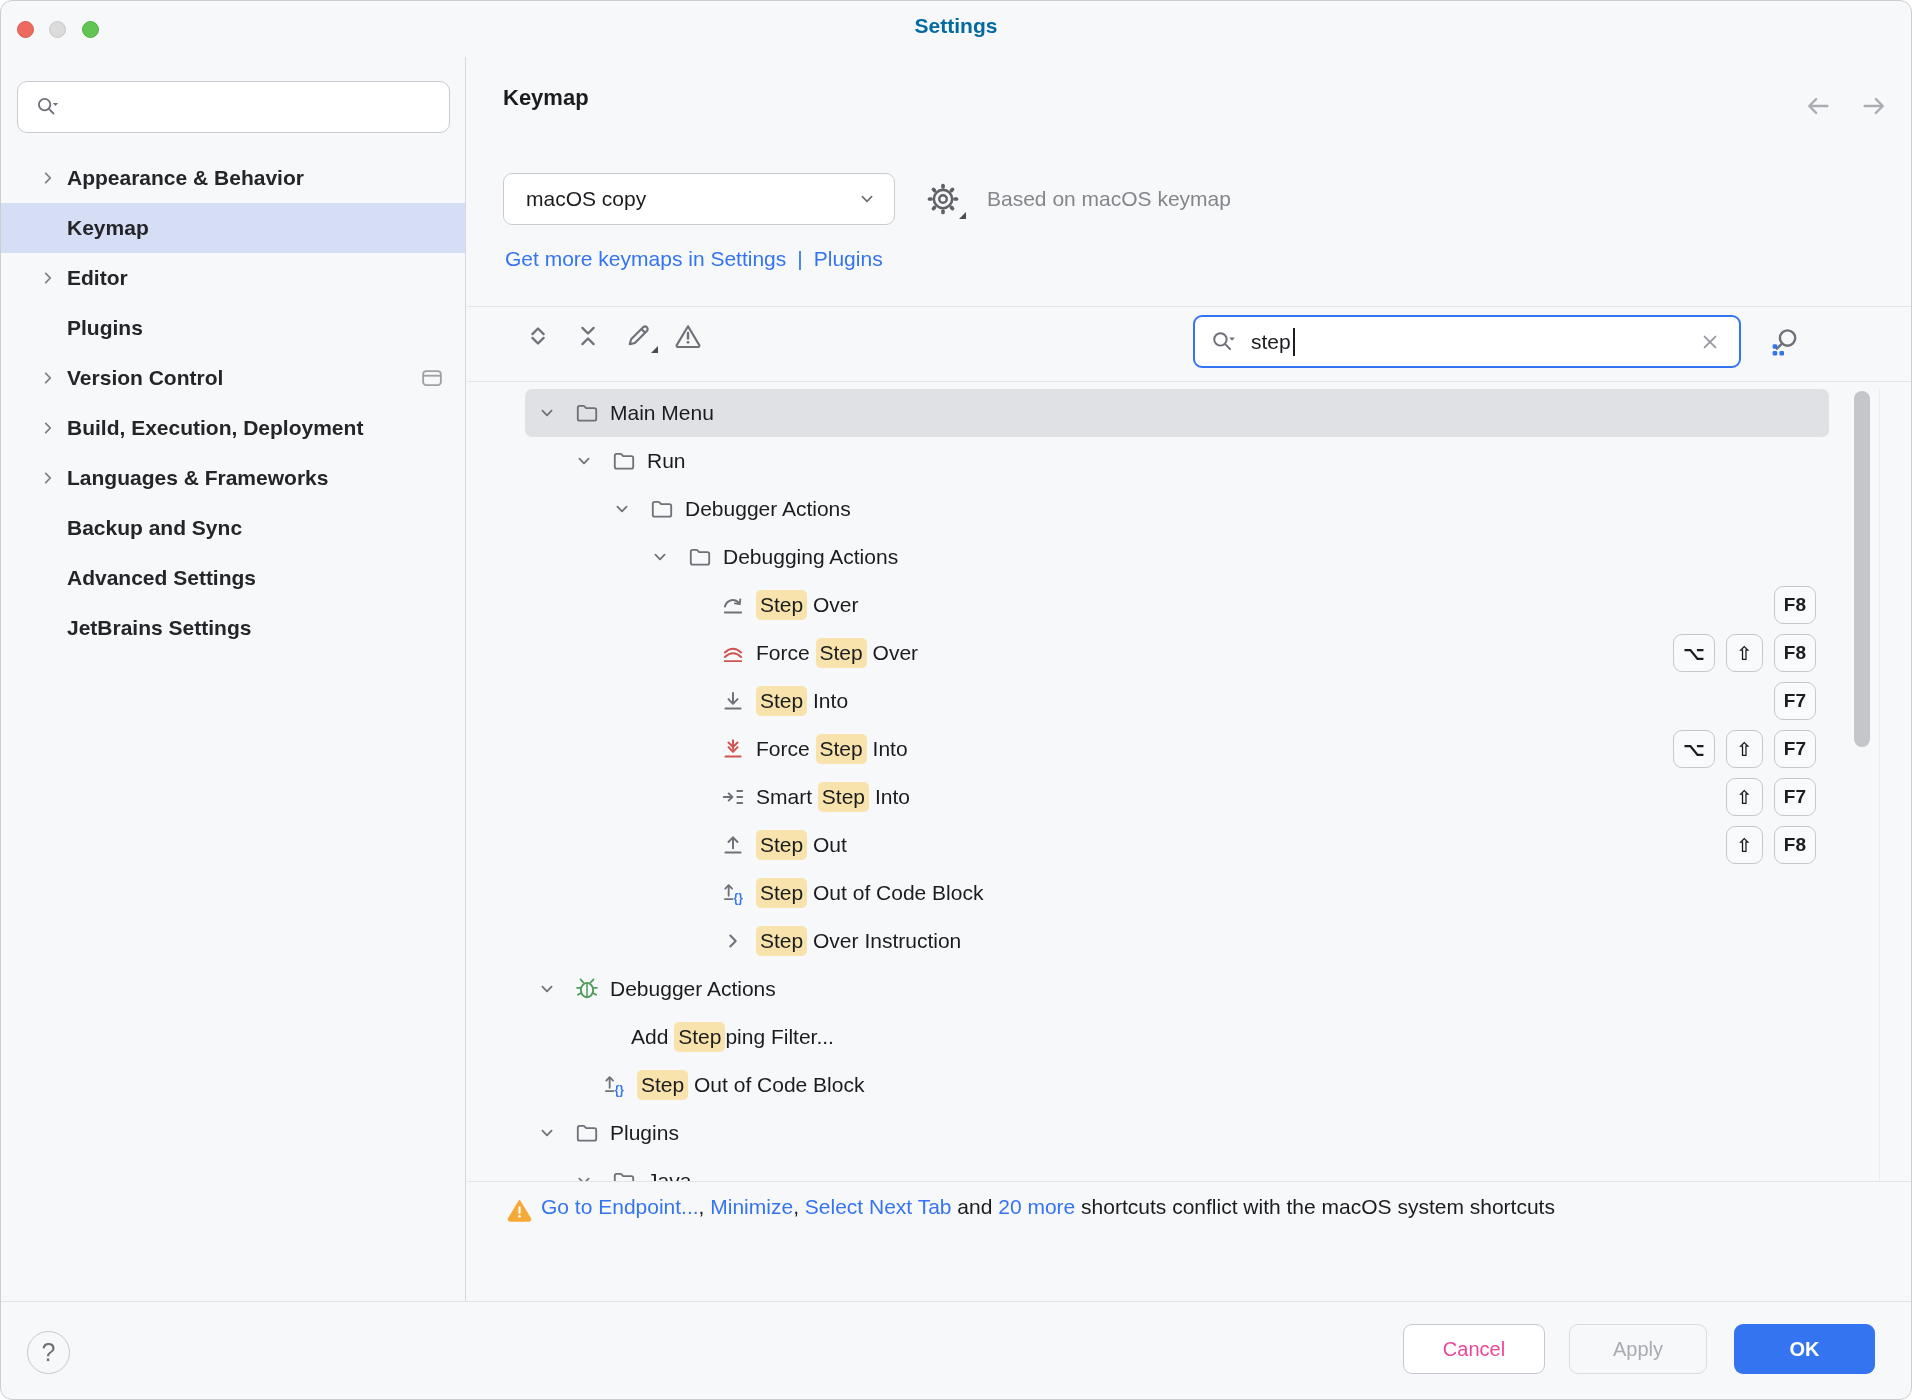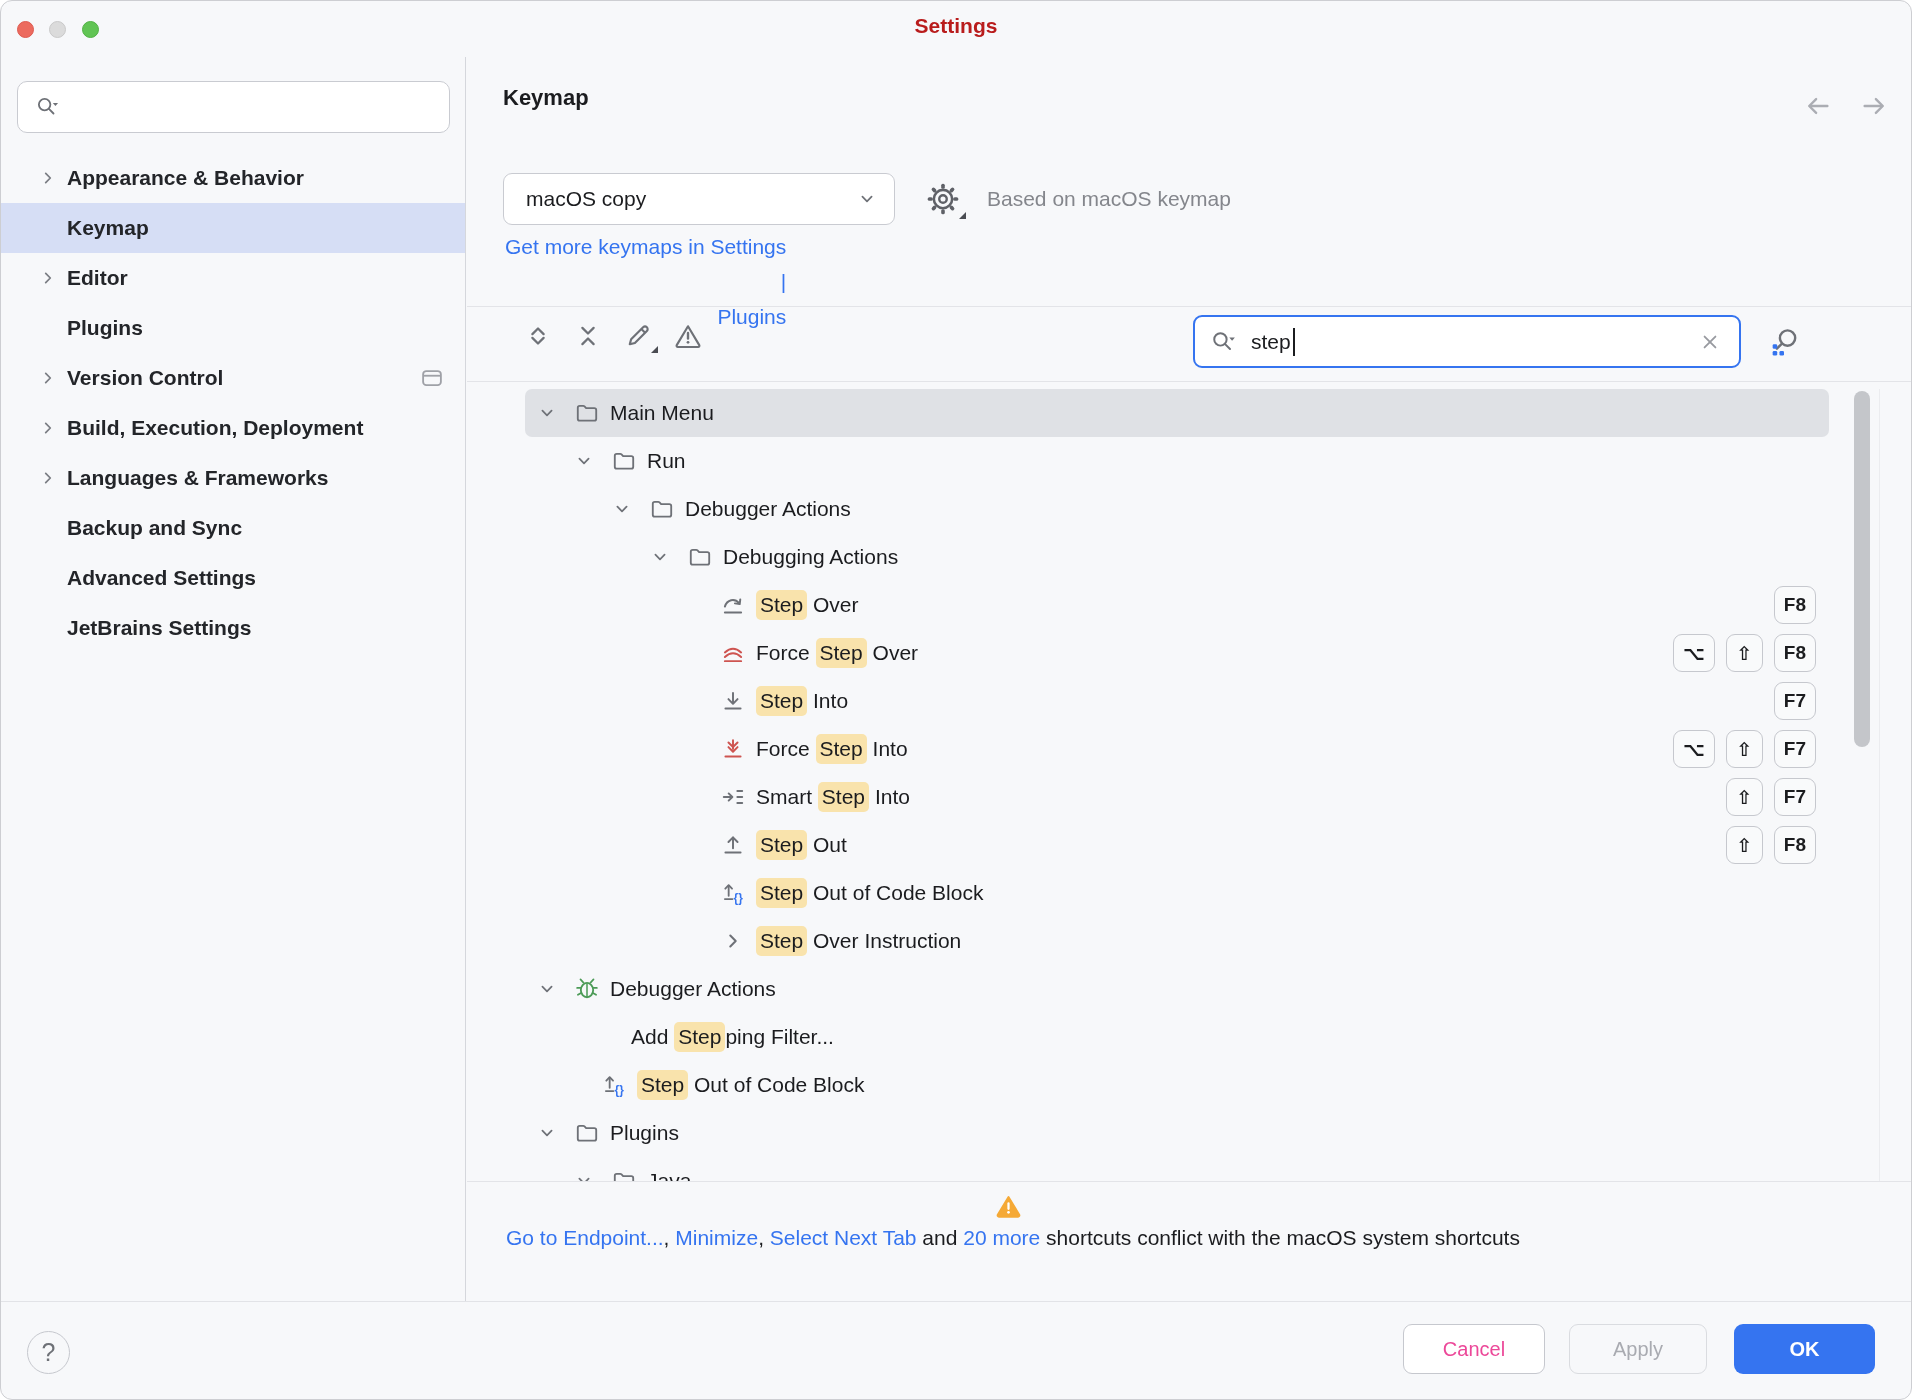--- a/index.html
+++ b/index.html
@@ -13,21 +13,21 @@
   .i28{width:28px;height:28px}.i30{width:30px;height:30px}.i34{width:34px;height:34px}
   .i36{width:36px;height:36px}
 
   
   .titlebar{position:absolute;top:0;left:0;right:0;height:56px;}
   .light{position:absolute;top:20px;width:17px;height:17px;border-radius:50%;}
   .light.red{left:16px;background:#EC6A5E;border:1px solid #DE5A50;}
   .light.gray{left:48px;background:#DBDBDB;border:1px solid #C9C9C9;}
   .light.green{left:81px;background:#61C454;border:1px solid #52B244;}
   .win-title{position:absolute;top:13px;left:0;right:0;text-align:center;
-    font-size:21px;font-weight:700;color:#b91c1c;}
+    font-size:21px;font-weight:700;color:#0369a1;}
 
   
   .sidebar{position:absolute;top:56px;left:0;width:465px;height:1244px;border-right:1px solid #D5D7DC;}
   .side-search{position:absolute;left:16px;top:24px;width:433px;height:52px;background:#fff;
     border:1.5px solid #C9CBD1;border-radius:10px;display:flex;align-items:center;padding-left:16px;color:#6E7177;}
   .side-list{position:absolute;top:96px;left:0;right:0;}
   .side-row{display:flex;align-items:center;height:50px;padding-left:36px;}
   .side-row.selected{background:#D6DEF5;}
   .side-chev{width:22px;margin-right:8px;color:#7A7D83;display:flex;}
   .side-chev.empty{visibility:hidden;}
@@ -39,21 +39,21 @@
   .page-title{position:absolute;left:36px;top:28px;font-size:22px;font-weight:700;color:#1B1C1F;}
   .nav-arrows{position:absolute;top:34px;right:24px;display:flex;gap:26px;color:#ABADB3;}
   .keymap-row{position:absolute;left:36px;top:116px;display:flex;align-items:center;}
   .keymap-select{width:392px;height:52px;background:#fff;border:1.5px solid #C9CBD1;border-radius:9px;
     display:flex;align-items:center;justify-content:space-between;padding:0 16px 0 22px;font-size:21px;color:#1B1C1F;}
   .gear-wrap{margin-left:30px;color:#5F6167;position:relative;}
   .has-corner::after{content:"";position:absolute;right:-5px;bottom:-2px;width:0;height:0;
     border-left:7px solid transparent;border-bottom:7px solid #4A4C52;}
   .based-on{margin-left:26px;font-size:21px;color:#84868C;}
   .links-row{position:absolute;left:38px;top:178px;height:36px;display:flex;align-items:flex-end;gap:11px;
-    font-size:21px;color:#3574F0;flex-direction:column;}
+    font-size:21px;color:#3574F0;}
   .link{color:#3574F0;cursor:pointer;}
   .hline{position:absolute;left:0;right:0;height:1px;background:#E3E4E8;}
 
   .tb{position:absolute;top:264px;left:56px;display:flex;gap:20px;color:#6E7177;align-items:center;}
   .tb-icon{position:relative;width:30px;height:30px;}
   .kfield{position:absolute;top:258px;left:726px;width:548px;height:53px;background:#fff;
     border:2px solid #3574F0;border-radius:9px;display:flex;align-items:center;padding:0 16px 0 14px;}
   .kfield .mag{color:#6E7177;}
   .kvalue{margin-left:14px;font-size:21px;color:#1B1C1F;}
   .caret{display:inline-block;width:2px;height:28px;background:#1B1C1F;margin-left:2px;vertical-align:middle;}
@@ -73,21 +73,21 @@
   .tlabel span{white-space:pre;}
   .hl{background:#F9E3AC;border-radius:5px;padding:3px 4px;}
   .tkeys{margin-left:auto;display:flex;gap:11px;align-items:flex-end;}
   .kbd{min-width:37px;height:38px;border:1.5px solid #C6C8CE;border-radius:9px;background:#F9FAFB;
     display:flex;align-items:center;justify-content:center;padding:0 9px;font-size:19px;font-weight:700;color:#1B1C1F;}
   .sb-line{position:absolute;left:1412px;top:332px;width:1px;height:792px;background:#EBECEF;}
   .sb-thumb{position:absolute;left:1387px;top:334px;width:16px;height:356px;border-radius:8px;background:#C4C6CA;}
 
   
   .warn{position:absolute;left:39px;top:1132px;font-size:21px;line-height:35px;color:#1B1C1F;}
-  .warn-line1{display:flex;align-items:center;flex-direction:column;}
+  .warn-line1{display:flex;align-items:flex-end;}
   .warn-line1 .txt span{white-space:pre;}
   .warn-ic{width:27px;height:27px;margin-right:8px;margin-top:4px;flex:none;}
   .warn-line2{padding-left:35px;}
 
   
   .bottom-line{position:absolute;left:0;top:1300px;right:0;height:1px;background:#E2E3E7;}
   .help-btn{position:absolute;left:26px;top:1330px;width:43px;height:43px;border-radius:50%;
     border:1.5px solid #C6C8CE;color:#6E7177;font-size:25px;display:flex;align-items:center;justify-content:center;}
   .btn{position:absolute;top:1323px;height:50px;border-radius:9px;display:flex;align-items:center;
     justify-content:center;font-size:20px;}

